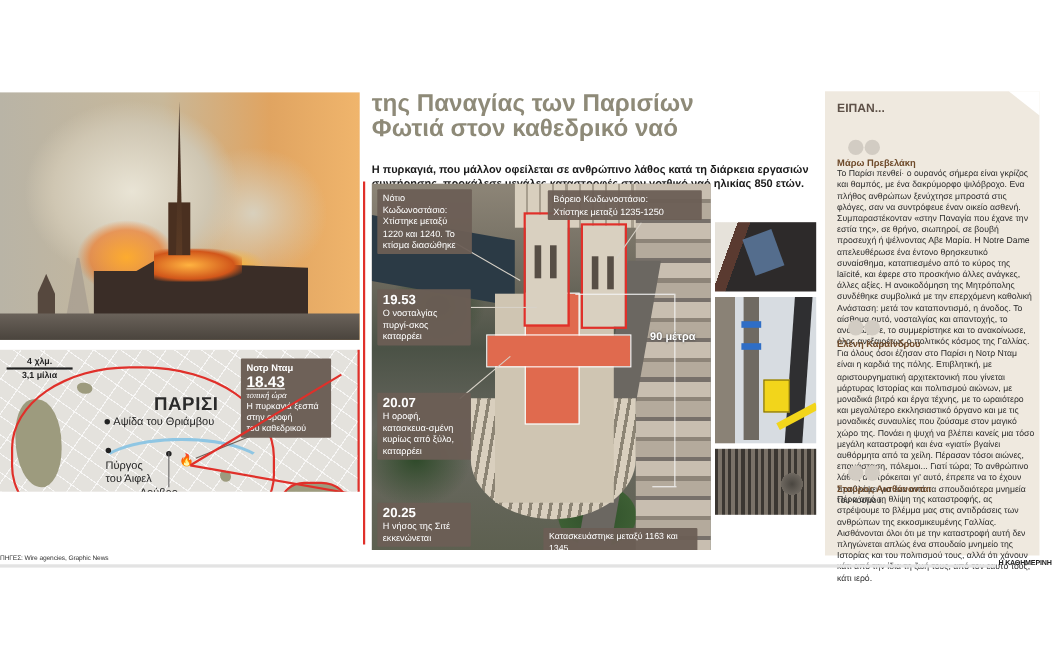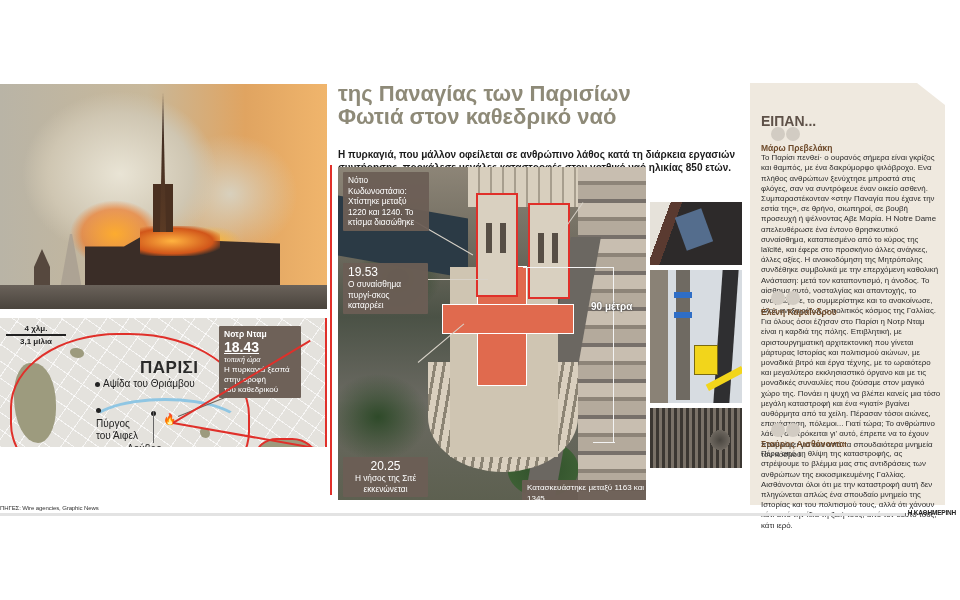--- a/index.html
+++ b/index.html
@@ -89,48 +89,48 @@
     background: #574e45; box-shadow: 14px 0 0 #574e45; }
   .aerial .roof-red { position: absolute; left: 105px; top: 138px; width: 130px; height: 28px; background: #e06a4e; outline: 1px solid #fff; }
   .aerial .roof-red-v { position: absolute; left: 140px; top: 100px; width: 48px; height: 118px; background: #e06a4e; outline: 1px solid #fff; }
   .aerial .spire-red { position: absolute; left: 158px; top: 58px; width: 14px; height: 60px; background: #e06a4e; clip-path: polygon(50% 0, 100% 100%, 0 100%); }
   .measure { position: absolute; left: 275px; top: 100px; width: 1px; height: 175px; background: #f3f3f3; }
   .measure-label { position: absolute; left: 253px; top: 134px; font-size: 10px; color: #fff; font-weight: bold; text-shadow: 0 0 2px #333; }
   .measure-top { position: absolute; left: 185px; top: 100px; width: 90px; height: 1px; background: #f3f3f3; }
   .measure-bot { position: absolute; left: 255px; top: 275px; width: 22px; height: 1px; background: #f3f3f3; }
 
   .note { position: absolute; background: rgba(107,94,85,0.95); color: #fff; font-size: 8.3px; line-height: 10.5px; padding: 3px 5px; border-radius: 1px; }
-  .note .n-time { font-size: 12px; font-weight: normal; line-height: 13px; }
+  .note .n-time { font-size: 12px; font-weight: bold; line-height: 13px; }
   .note.n1 { left: 5px; top: 5px; width: 86px; }
   .note.n2 { left: 5px; top: 96px; width: 85px; }
   .note.n3 { left: 5px; top: 190px; width: 85px; }
-  .note.n4 { left: 5px: ; top: 290px; left: 5px; width: 85px; text-align: center; }
+  .note.n4 { left: 5px: ; top: 290px; left: 5px; width: 85px; }
   .note.n5 { left: 160px; top: 6px; width: 140px; }
-  .note.bottom { left: 184px; top: 313px; width: 140px; font-size: 8px; }
+  .note.bottom { left: 156px; top: 313px; width: 140px; font-size: 8px; }
   .leader { position: absolute; height: 1px; background: #d8d2c8; transform-origin: left center; }
 
   
   .thumb { position: absolute; left: 650px; width: 92px; overflow: hidden; }
   .thumb.t1 { top: 202px; height: 63px; background:
       linear-gradient(110deg, #e6e2da 0 18%, #5a3a30 18% 28%, #2d2a2a 28% 100%); }
   .thumb.t1::after { content: ""; position: absolute; left: 30px; top: 10px; width: 28px; height: 35px; background: #5e7ea6; transform: rotate(-20deg); opacity: 0.8; }
   .thumb.t2 { top: 270px; height: 133px; background: linear-gradient(90deg, #8a8276 0 20%, #d7dce1 20% 100%); }
   .thumb.t2 .crane { position: absolute; left: 68px; top: 0; width: 16px; height: 133px; background: #2f2f31; transform: skewX(-4deg); }
   .thumb.t2 .bucket { position: absolute; left: 44px; top: 75px; width: 24px; height: 30px; background: #f2d51b; border: 1px solid #7a6a10; }
   .thumb.t2 .arm { position: absolute; left: 55px; top: 105px; width: 40px; height: 7px; background: #f2d51b; transform: rotate(-28deg); }
   .thumb.t2 .statue { position: absolute; left: 26px; top: 0; width: 14px; height: 130px; background: #6f6a62; }
   .thumb.t2 .tape { position: absolute; left: 24px; top: 22px; width: 18px; height: 6px; background: #2f6ec6; box-shadow: 0 20px 0 #2f6ec6; }
   .thumb.t3 { top: 408px; height: 60px; background:
       radial-gradient(circle 14px at 70px 32px, #4a4640, #6d675f 70%, rgba(0,0,0,0) 72%),
       repeating-linear-gradient(90deg, #3b3732 0 3px, #7a7268 3px 6px); }
 
   
   .sidebar { position: absolute; left: 750px; top: 83px; width: 195px; height: 422px; background: #efe9df; }
   .sidebar .fold { position: absolute; right: 0; top: 0; width: 0; height: 0; border-top: 22px solid #ffffff; border-left: 28px solid transparent; }
-  .sidebar-title { position: absolute; left: 11px; top: 10px; font-size: 14px; font-weight: bold; color: #5e5148; margin-top: 20px; }
+  .sidebar-title { position: absolute; left: 11px; top: 10px; font-size: 11px; font-weight: bold; color: #5e5148; }
   .quote { position: absolute; left: 11px; width: 180px; font-size: 7.9px; line-height: 10.2px; color: #2b2b2b; margin-top: 20px; }
   .quote .qmark { position: absolute; left: 10px; top: -16px; width: 32px; height: 16px; }
   .quote .qmark::before, .quote .qmark::after { content: ""; position: absolute; top: 0; width: 14px; height: 14px; border-radius: 50%; background: #d2ccc3; }
   .quote .qmark::before { left: 0; }
   .quote .qmark::after { left: 15px; }
   .quote .q-author { position: relative; font-weight: bold; font-size: 8.5px; color: #6e4a2a; }
   .quote .q-text { position: relative; }
   .quote.q1 { top: 40px; }
   .quote.q2 { top: 204px; }
   .quote.q3 { top: 336px; }
@@ -232,25 +232,33 @@
   <div class="leader" style="left:90px;top:112px;width:60px;"></div>
   <div class="leader" style="left:80px;top:195px;width:60px;transform:rotate(-40deg);"></div>
   <div class="leader" style="left:245px;top:35px;width:40px;transform:rotate(125deg);"></div>
 
   <div class="note n1">
     <div>Νότιο Κωδωνοστάσιο:</div>
     <div>Χτίστηκε μεταξύ 1220 και 1240. Το κτίσμα διασώθηκε</div>
   </div>
   <div class="note n2">
     <div class="n-time">19.53</div>
-    <div>Ο συναίσθημα πυργί-σκος καταρρέει</div>
+    <div>Ο νοσταλγίας πυργί-σκος καταρρέει</div>
+  </div>
+  <div class="note n3">
+    <div class="n-time">20.07</div>
+    <div>Η οροφή, κατασκευα-σμένη κυρίως από ξύλο, καταρρέει</div>
   </div>
   <div class="note n4">
     <div class="n-time">20.25</div>
     <div>Η νήσος της Σιτέ εκκενώνεται</div>
+  </div>
+  <div class="note n5">
+    <div>Βόρειο Κωδωνοστάσιο:</div>
+    <div>Χτίστηκε μεταξύ 1235-1250</div>
   </div>
   <div class="note bottom">Κατασκευάστηκε μεταξύ 1163 και 1345</div>
 </div>
 
 <div class="thumb t1"></div>
 <div class="thumb t2">
   <div class="statue"></div>
   <div class="tape"></div>
   <div class="crane"></div>
   <div class="arm"></div>

